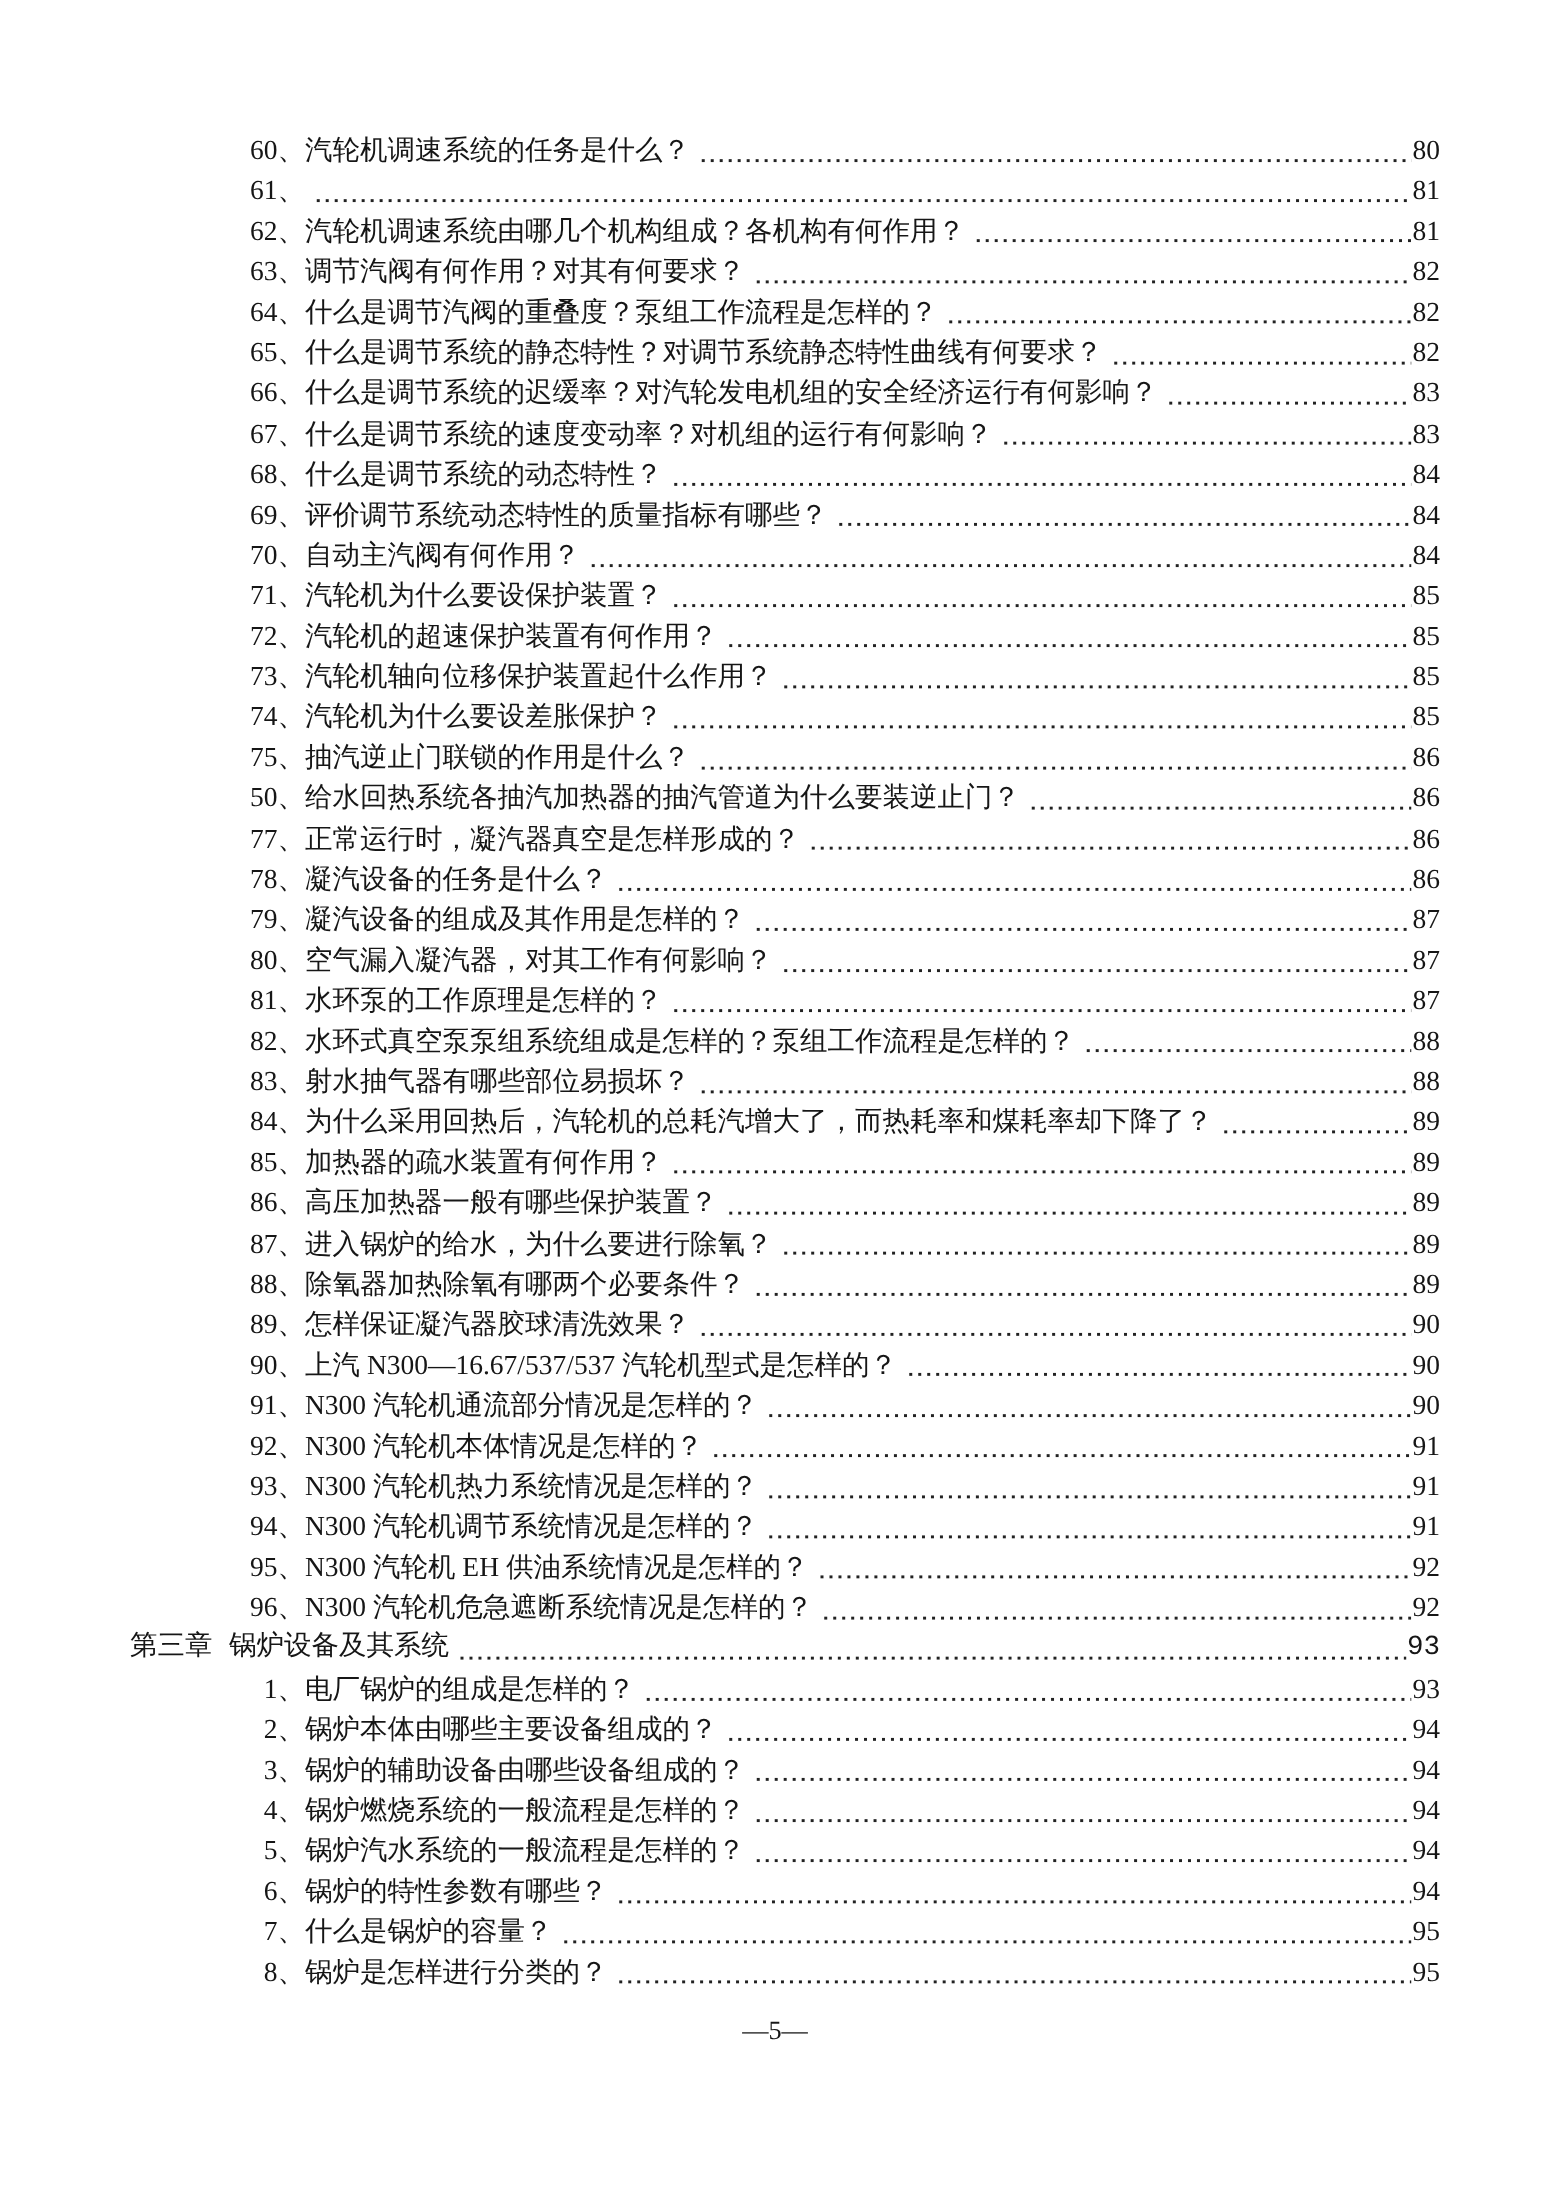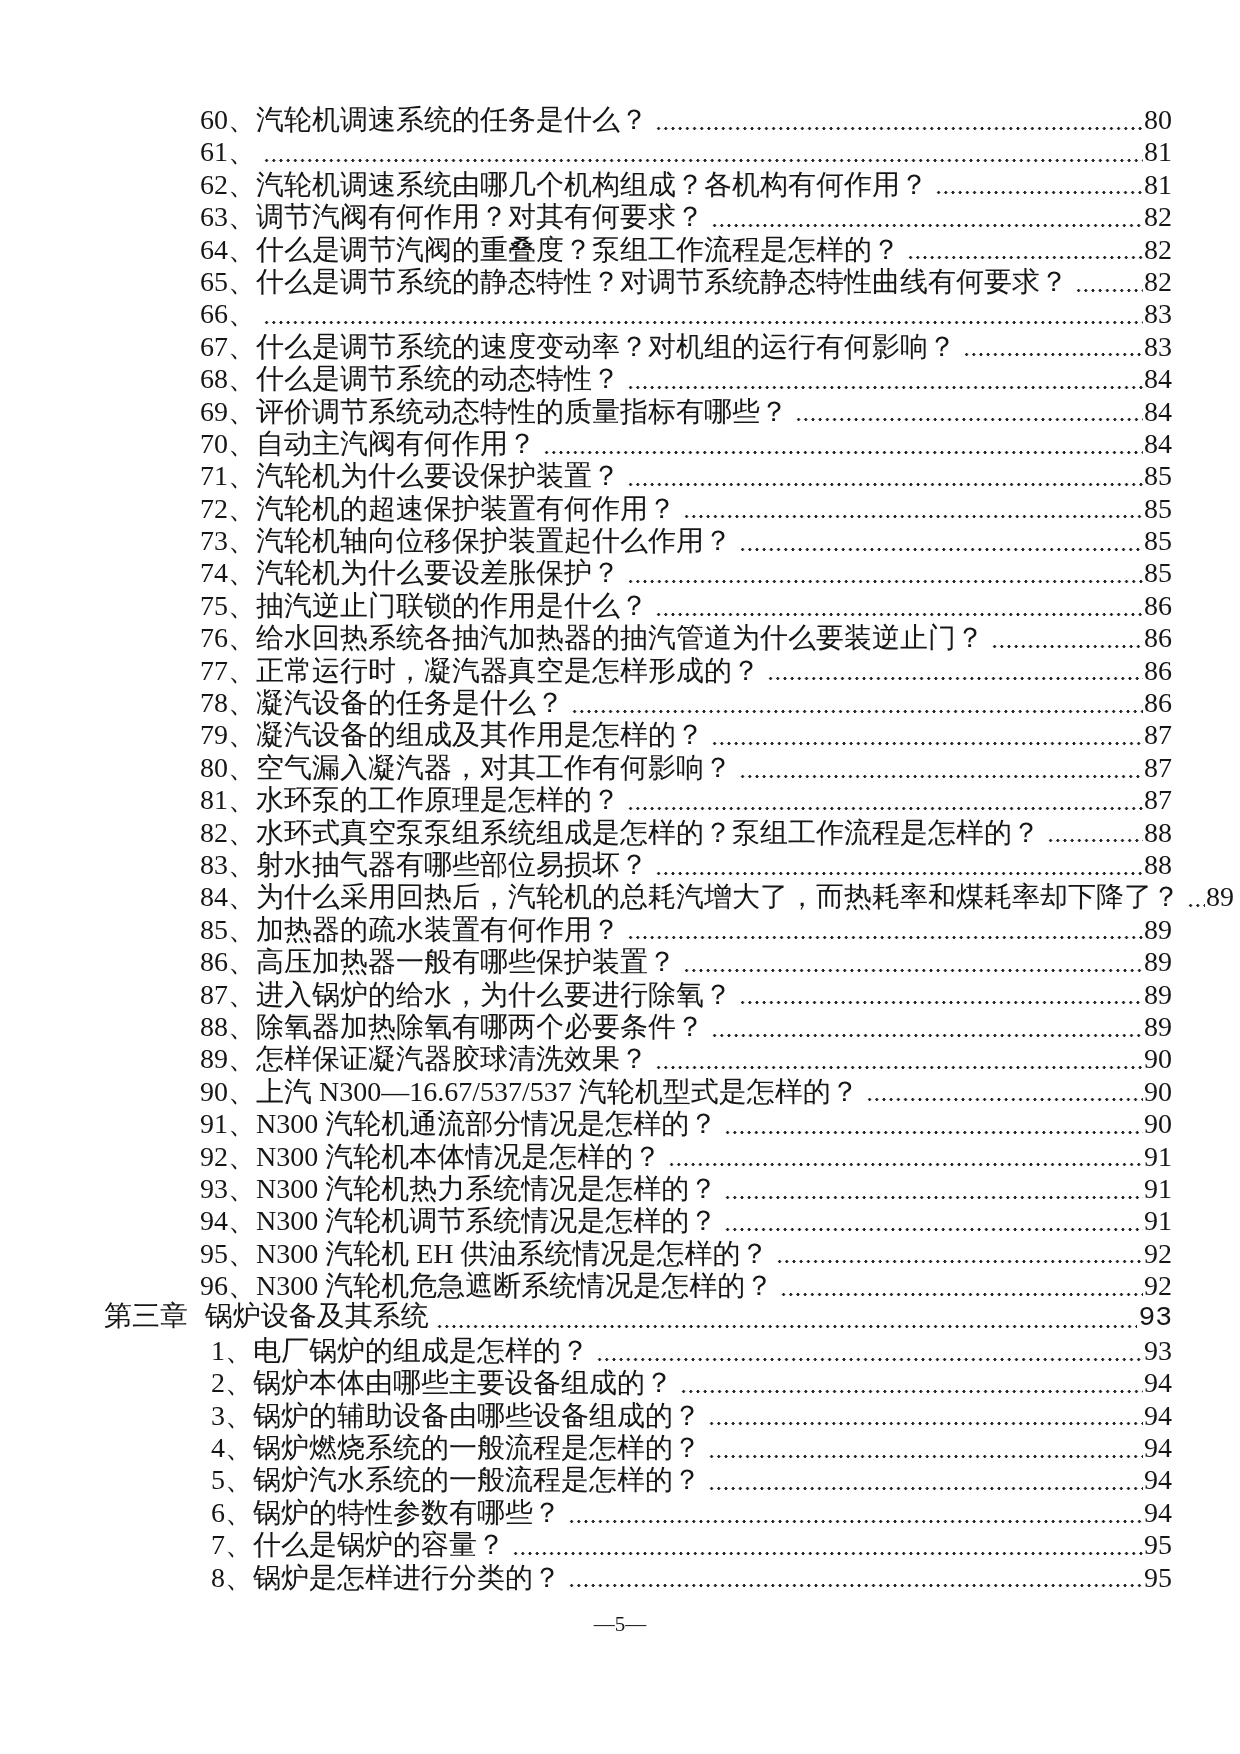--- a/index.html
+++ b/index.html
@@ -21,22 +21,22 @@
     position: absolute;
     top: 104px;
     left: 0;
     right: 0;
   }
   .toc-row {
     display: flex;
     align-items: baseline;
     height: 32.4px;
     line-height: 32.4px;
-    padding-right: 68px;
-    font-size: 28px;
+    padding-right: 88px;
+    font-size: 22px;
     white-space: nowrap;
   }
   .level-item2 { padding-left: 200px; }
   .level-chapter { padding-left: 104px; font-family: Liberation Mono, monospace; }
   .level-item1 { padding-left: 211px; }
   .toc-num { white-space: pre; }
   .toc-title { white-space: pre; text-align: center; }
   .toc-dots {
     flex: 1;
     align-self: stretch;
@@ -102,20 +102,21 @@
 
   <div class="toc-row level-item2">
     <span class="toc-num">65、</span>
     <span class="toc-title">什么是调节系统的静态特性？对调节系统静态特性曲线有何要求？</span>
     <span class="toc-dots"></span>
     <span class="toc-page">82</span>
   </div>
 
   <div class="toc-row level-item2">
     <span class="toc-num">66、</span>
+    <span class="toc-title">什么是调节系统的迟缓率？对汽轮发电机组的安全经济运行有何影响？</span>
     <span class="toc-dots"></span>
     <span class="toc-page">83</span>
   </div>
 
   <div class="toc-row level-item2">
     <span class="toc-num">67、</span>
     <span class="toc-title">什么是调节系统的速度变动率？对机组的运行有何影响？</span>
     <span class="toc-dots"></span>
     <span class="toc-page">83</span>
   </div>
@@ -170,21 +171,21 @@
   </div>
 
   <div class="toc-row level-item2">
     <span class="toc-num">75、</span>
     <span class="toc-title">抽汽逆止门联锁的作用是什么？</span>
     <span class="toc-dots"></span>
     <span class="toc-page">86</span>
   </div>
 
   <div class="toc-row level-item2">
-    <span class="toc-num">76、</span>
+    <span class="toc-num">50、</span>
     <span class="toc-title">给水回热系统各抽汽加热器的抽汽管道为什么要装逆止门？</span>
     <span class="toc-dots"></span>
     <span class="toc-page">86</span>
   </div>
 
   <div class="toc-row level-item2">
     <span class="toc-num">77、</span>
     <span class="toc-title">正常运行时，凝汽器真空是怎样形成的？</span>
     <span class="toc-dots"></span>
     <span class="toc-page">86</span>

